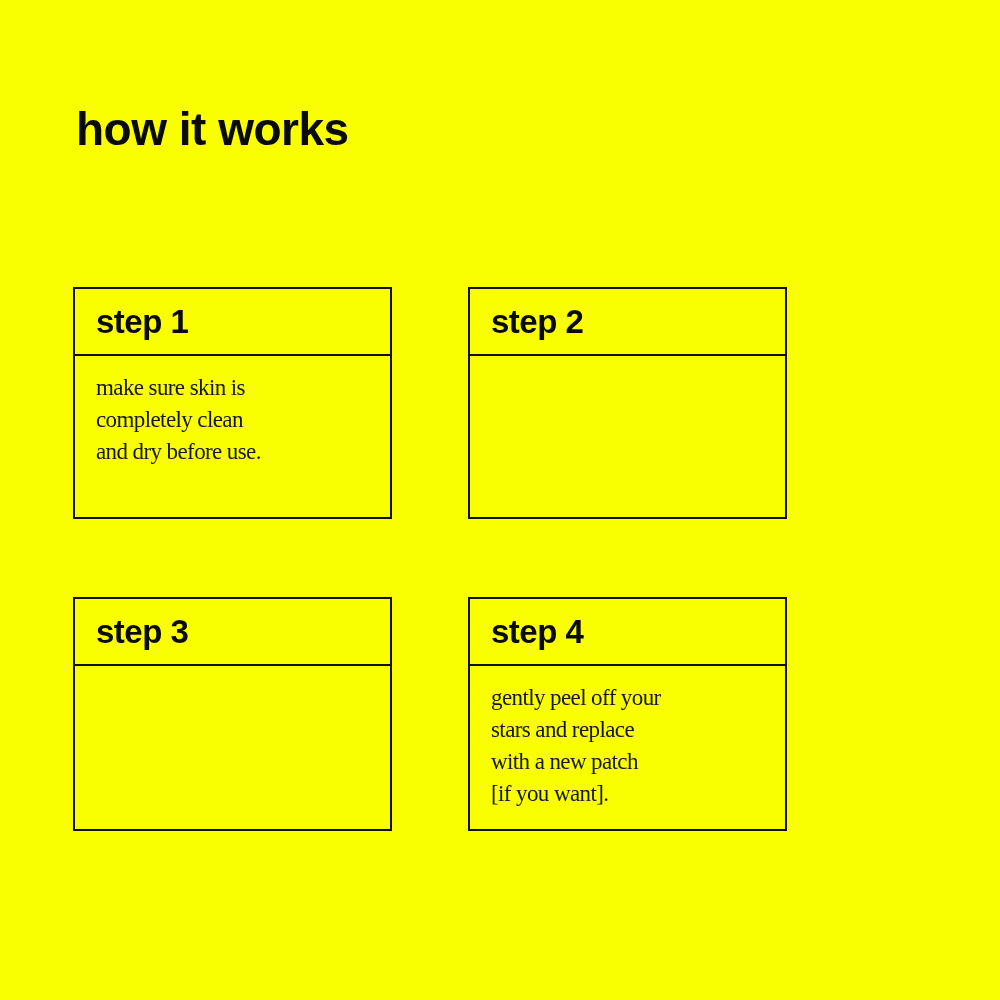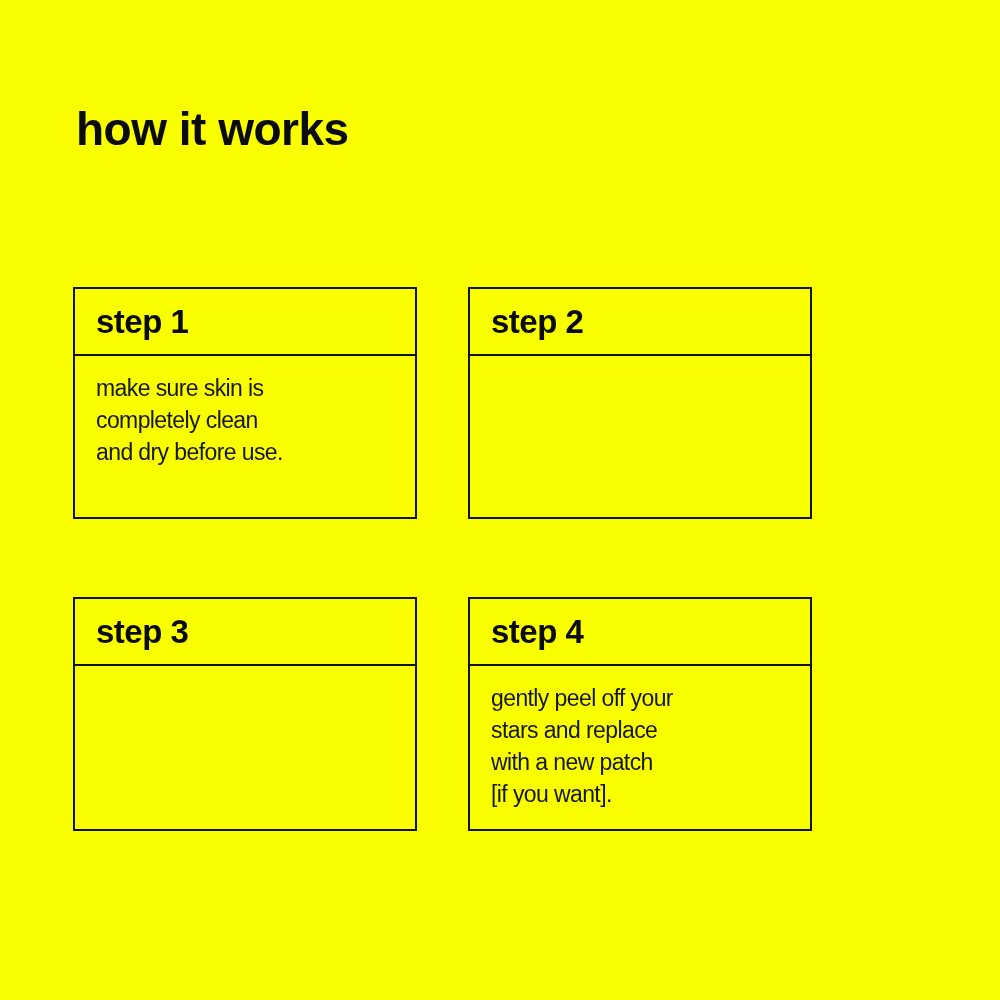--- a/index.html
+++ b/index.html
@@ -20,21 +20,21 @@
     left: 76px;
     top: 106px;
     font-size: 46px;
     font-weight: bold;
     line-height: 1;
     letter-spacing: -0.5px;
     color: #0b0b0b;
   }
   .card {
     position: absolute;
-    width: 344px;
+    width: 319px;
     border: 2px solid #111111;
     background: transparent;
     display: flex;
     flex-direction: column;
   }
   .card.pos1 { left: 73px;  top: 287px; height: 232px; }
   .card.pos2 { left: 468px; top: 287px; height: 232px; justify-content: space-between; }
   .card.pos3 { left: 73px;  top: 597px; height: 234px; gap: 10px; }
   .card.pos4 { left: 468px; top: 597px; height: 234px; }
   .card-header {
@@ -45,21 +45,21 @@
     align-items: center;
     padding-left: 21px;
     font-size: 33px;
     font-weight: bold;
     letter-spacing: -0.5px;
     color: #0b0b0b;
   }
   .card-body {
     flex: 1 1 auto;
     padding: 16px 6px 11px 21px;
-    font-family: Liberation Sans, sans-serif;
+    font-family: Liberation Serif, serif;
     font-size: 23px;
     line-height: 32px;
     letter-spacing: -0.6px;
     white-space: pre-line;
     color: #161616;
   }
 </style>
 </head>
 <body>
 

